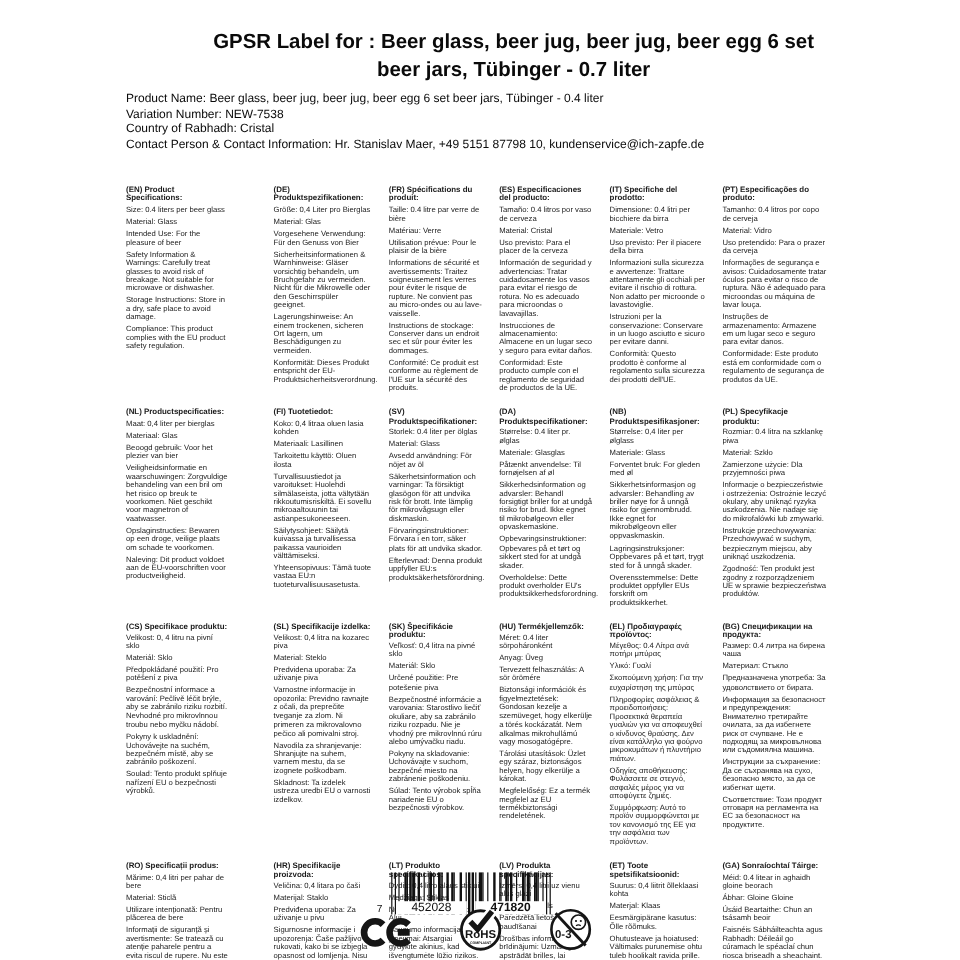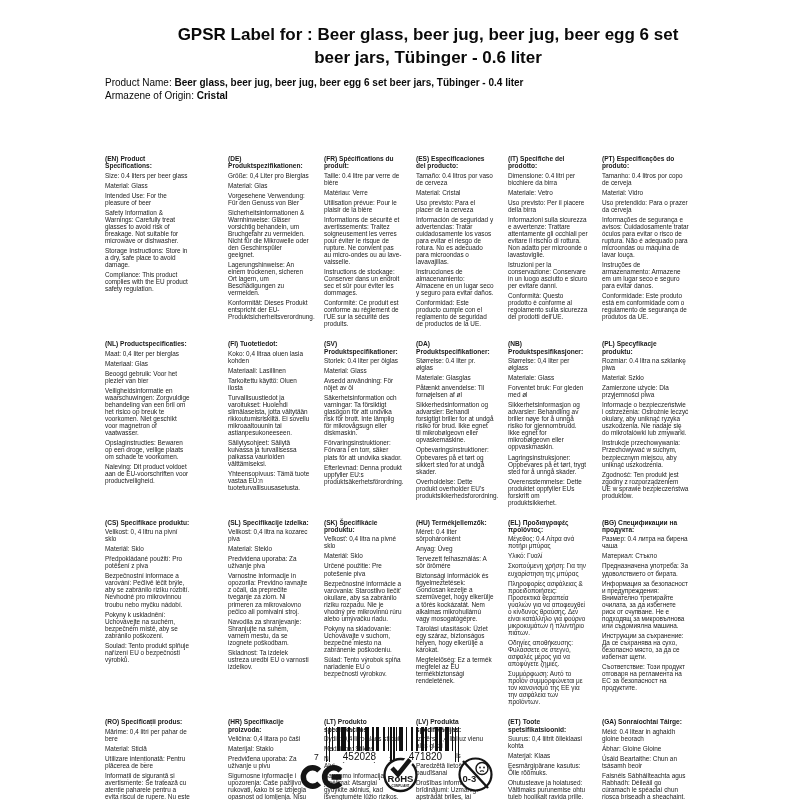--- a/index.html
+++ b/index.html
@@ -2,21 +2,21 @@
 <html><head>
 <meta charset="utf-8">
 <style>
   html,body{margin:0;padding:0;background:#ffffff;}
   .page{position:relative;width:800px;height:800px;background:#ffffff;overflow:hidden;
         font-family:"Liberation Sans","DejaVu Sans",sans-serif;color:#111;}
   .title{position:absolute;left:0;top:24px;width:800px;text-align:center;
          font-size:17px;font-weight:bold;line-height:1.35;color:#0a0a0a;padding-left:28px;}
   .product-info{position:absolute;left:105px;top:77px;font-size:10px;line-height:1.26;color:#0a0a0a;}
   .pi-row .pi-label{font-weight:normal;}
-  .pi-row .pi-value{font-weight:bold;}
+  .pi-row .pi-value{font-weight:normal;}
   .blocks{position:absolute;left:97px;top:155px;width:606px;display:grid;
           grid-template-columns:131px 96px 92px 92px 94px 101px;
           row-gap:10px;align-items:start;}
   .lang-block{box-sizing:border-box;padding-right:14px;font-size:6.4px;line-height:1.1;color:#1a1a1a;}
   .lang-block.first-col{padding-left:8px;padding-right:38px;}
   .lang-header{font-weight:bold;font-size:6.6px;margin:0 0 2px 0;}
   .lang-block p{margin:0 0 3px 0;}
   
   .barcode{position:absolute;left:326px;top:727px;width:133px;height:35px;}
   .bars{position:absolute;left:0;top:0;width:133px;height:35px;}
@@ -30,26 +30,28 @@
   .mark-rohs{left:382px;top:755px;}
   .mark-age{left:457px;top:755px;}
 </style>
 </head>
 <body>
 
 <div class="page">
 
   <div class="title">
     <span>GPSR Label for : Beer glass, beer jug, beer jug, beer egg 6 set</span><br>
-    <span>beer jars, Tübinger - 0.6 liter</span>
+    <span>beer jars, Tübinger - 0.7 liter</span>
   </div>
 
   <div class="product-info" id="product-info">
       <div class="pi-row"><span class="pi-label">Product Name:</span><span class="pi-value"> Beer glass, beer jug, beer jug, beer egg 6 set beer jars, Tübinger - 0.4 liter</span></div>
-      <div class="pi-row"><span class="pi-label">Armazene of Origin:</span><span class="pi-value"> Cristal</span></div>
+      <div class="pi-row"><span class="pi-label">Variation Number:</span><span class="pi-value"> NEW-7538</span></div>
+      <div class="pi-row"><span class="pi-label">Country of Rabhadh:</span><span class="pi-value"> Cristal</span></div>
+      <div class="pi-row"><span class="pi-label">Contact Person &amp; Contact Information:</span><span class="pi-value"> Hr. Stanislav Maer, +49 5151 87798 10, kundenservice@ich-zapfe.de</span></div>
     </div>
 
   <div class="blocks" id="blocks">
       <div class="lang-block first-col">
         <div class="lang-header">(EN) Product Specifications:</div>
         <p>Size: 0.4 liters per beer glass</p>
         <p>Material: Glass</p>
         <p>Intended Use: For the pleasure of beer</p>
         <p>Safety Information &amp; Warnings: Carefully treat glasses to avoid risk of breakage. Not suitable for microwave or dishwasher.</p>
         <p>Storage Instructions: Store in a dry, safe place to avoid damage.</p>
@@ -296,21 +298,21 @@
         <div class="m" style="left: 119px; width: 1.4px;"></div>
         <div class="m" style="left: 120.4px; width: 1.4px;"></div>
         <div class="m" style="left: 121.8px; width: 1.4px;"></div>
         <div class="m" style="left: 126px; width: 1.4px;"></div>
         <div class="m" style="left: 128.8px; width: 1.4px;"></div>
         <div class="m" style="left: 131.6px; width: 1.4px;"></div>
       </div>
     <div class="bc-lead">7</div>
 
   <div class="bc-label" style="left:4px;width:59px;">452028</div>
-      <div class="bc-label" style="left:70px;width:59px;">471820</div>
+      <div class="bc-label" style="left:70px;width:59px;font-weight:bold;">471820</div>
     </div>
 
   <div class="marks">
 
     <svg class="mark-ce" width="44" height="34" viewBox="0 0 60 34">
       <path d="M26.2 8.2 A12.6 12.6 0 1 0 26.2 25.8" fill="none" stroke="#151515" stroke-width="7.5"></path>
       <path d="M55.2 8.2 A12.6 12.6 0 1 0 55.2 25.8" fill="none" stroke="#151515" stroke-width="7.5"></path>
       <line x1="43" y1="17" x2="56.5" y2="17" stroke="#151515" stroke-width="7.5"></line>
     </svg>
 

